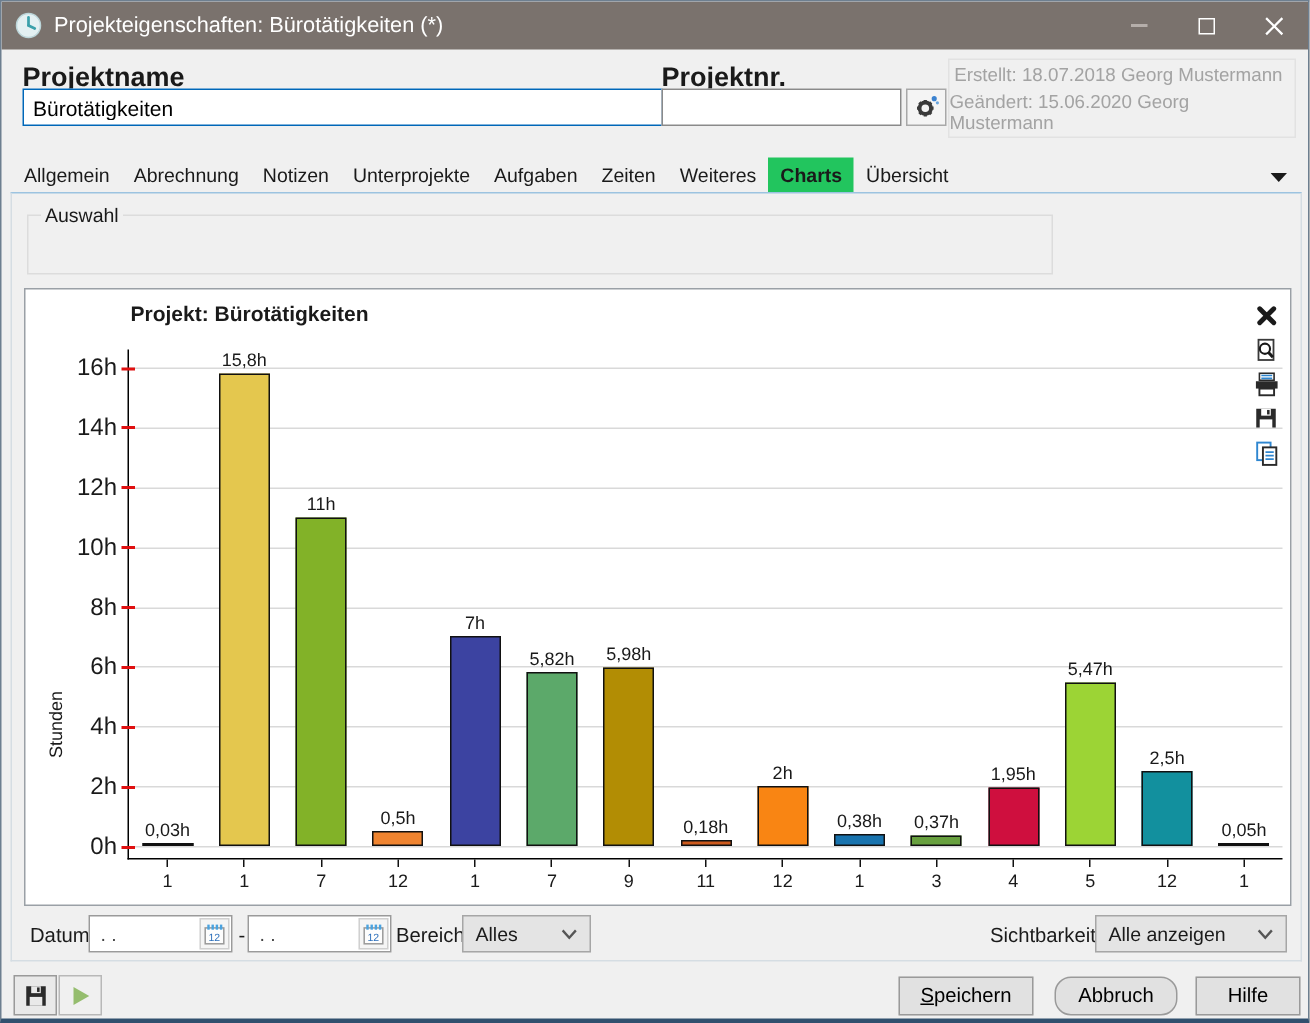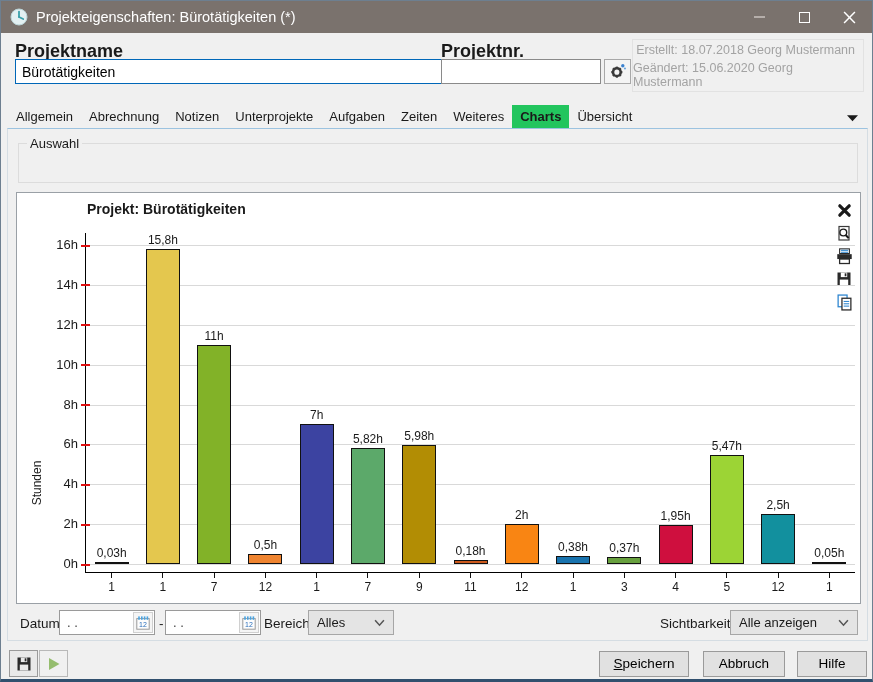--- a/index.html
+++ b/index.html
@@ -35,21 +35,21 @@
   
   .tabbar { position:absolute; left:7px; top:104px; height:23px; display:flex; align-items:stretch;justify-content:center; }
   .tab { padding:0 8px; display:flex; align-items:center; font-size:13px; cursor:default; }
   .tab.active { background:#22c55e; font-weight:bold; }
   .tab-overflow { position:absolute; right:14px; top:109px; }
 
   
   .content { position:absolute; left:6px; top:127px; width:861px; height:513px;
     border:1px solid #d5dde3; border-top:1px solid #9cc3e0; }
 
-  fieldset.auswahl { position:absolute; left:10px; top:7px; width:840px; height:47px;
+  fieldset.auswahl { position:absolute; left:10px; top:7px; width:684px; height:47px;
     border:1px solid #dcdcdc; padding:0 0 16px 6px; }
   fieldset.auswahl legend { font-size:13px; padding:0 3px; margin-left:2px; }
 
   .combo { background:#e4e4e4; border:1px solid #a6a6a6; display:flex; align-items:center;
     font-size:13px; padding:0 8px; position:relative; cursor:default; }
   .combo .chev { margin-left:auto; }
 
   .combo-auswahl { position:absolute; left:6px; top:3px; width:282px; height:26px; }
 
   
@@ -58,21 +58,21 @@
   .chart-title { position:absolute; left:70px; top:8px; font-weight:bold; font-size:14px; }
   .chart-tools { position:absolute; right:7px; top:8px; display:flex; flex-direction:column; gap:5px; align-items:center; }
   .chart-tools .tool { width:18px; height:18px; display:flex; align-items:center; justify-content:center; cursor:pointer; }
   .ylabel-rot { position:absolute; left:-30px; top:283px; width:100px; text-align:center;
     transform:rotate(-90deg); font-size:12px; }
 
   #plot-box { position:absolute; left:68px; top:40px; width:770px; height:340px;
     border-left:1px solid #000; border-bottom:1px solid #000; }
   .gridline { position:absolute; left:0; height:1px; background:#d9d9d9; }
   .ytick { position:absolute; left:-5px; width:9px; height:2px; background:#e01010; }
-  .ylab { position:absolute; left:-48px; width:40px; text-align:right; font-size:13px; }
+  .ylab { position:absolute; left:-48px; width:40px; text-align:right; font-size:16px; }
   .bar { position:absolute; border:1px solid #111; }
   .bar-label { position:absolute; width:56px; text-align:center; font-size:12px; }
   .xtick { position:absolute; width:1px; height:5px; background:#111; top:340px; }
   .xlab { position:absolute; top:347px; width:40px; text-align:center; font-size:12px; }
 
   
   .date-input { position:absolute; height:25px; width:96px; background:#fff; border:1px solid #9a9a9a;
     display:flex; align-items:center; padding-left:7px; font-size:13px; color:#444; }
   .date-input .cal { margin-left:auto; width:20px; height:21px; background:#f5f5f5; border:1px solid #d0d0d0;
     display:flex; align-items:center; justify-content:center; margin-right:1px; }
@@ -355,16 +355,16 @@
       <rect x="3.8" y="8.6" width="8.4" height="5.9" fill="#e9e9e9"></rect>
     </svg>
   </div>
   <div class="icon-btn" style="left:38px; top:649px; background:#f0f0f0; border-color:#b8b8b8;">
     <svg width="16" height="16" viewBox="0 0 16 16">
       <polygon points="3,2 13.5,8 3,14" fill="#95bd6e"></polygon>
     </svg>
   </div>
 
   <div class="push-btn" style="left:598px; top:650px; width:90px;"><u>S</u>peichern</div>
-  <div class="push-btn" style="left:702px; top:650px; width:82px;">Abbruch</div>
+  <div class="push-btn" style="left:702px; top:650px; width:82px;border-radius:11px;">Abbruch</div>
   <div class="push-btn" style="left:796px; top:650px; width:70px;">Hilfe</div>
 
 </div>
 
 </body></html>

